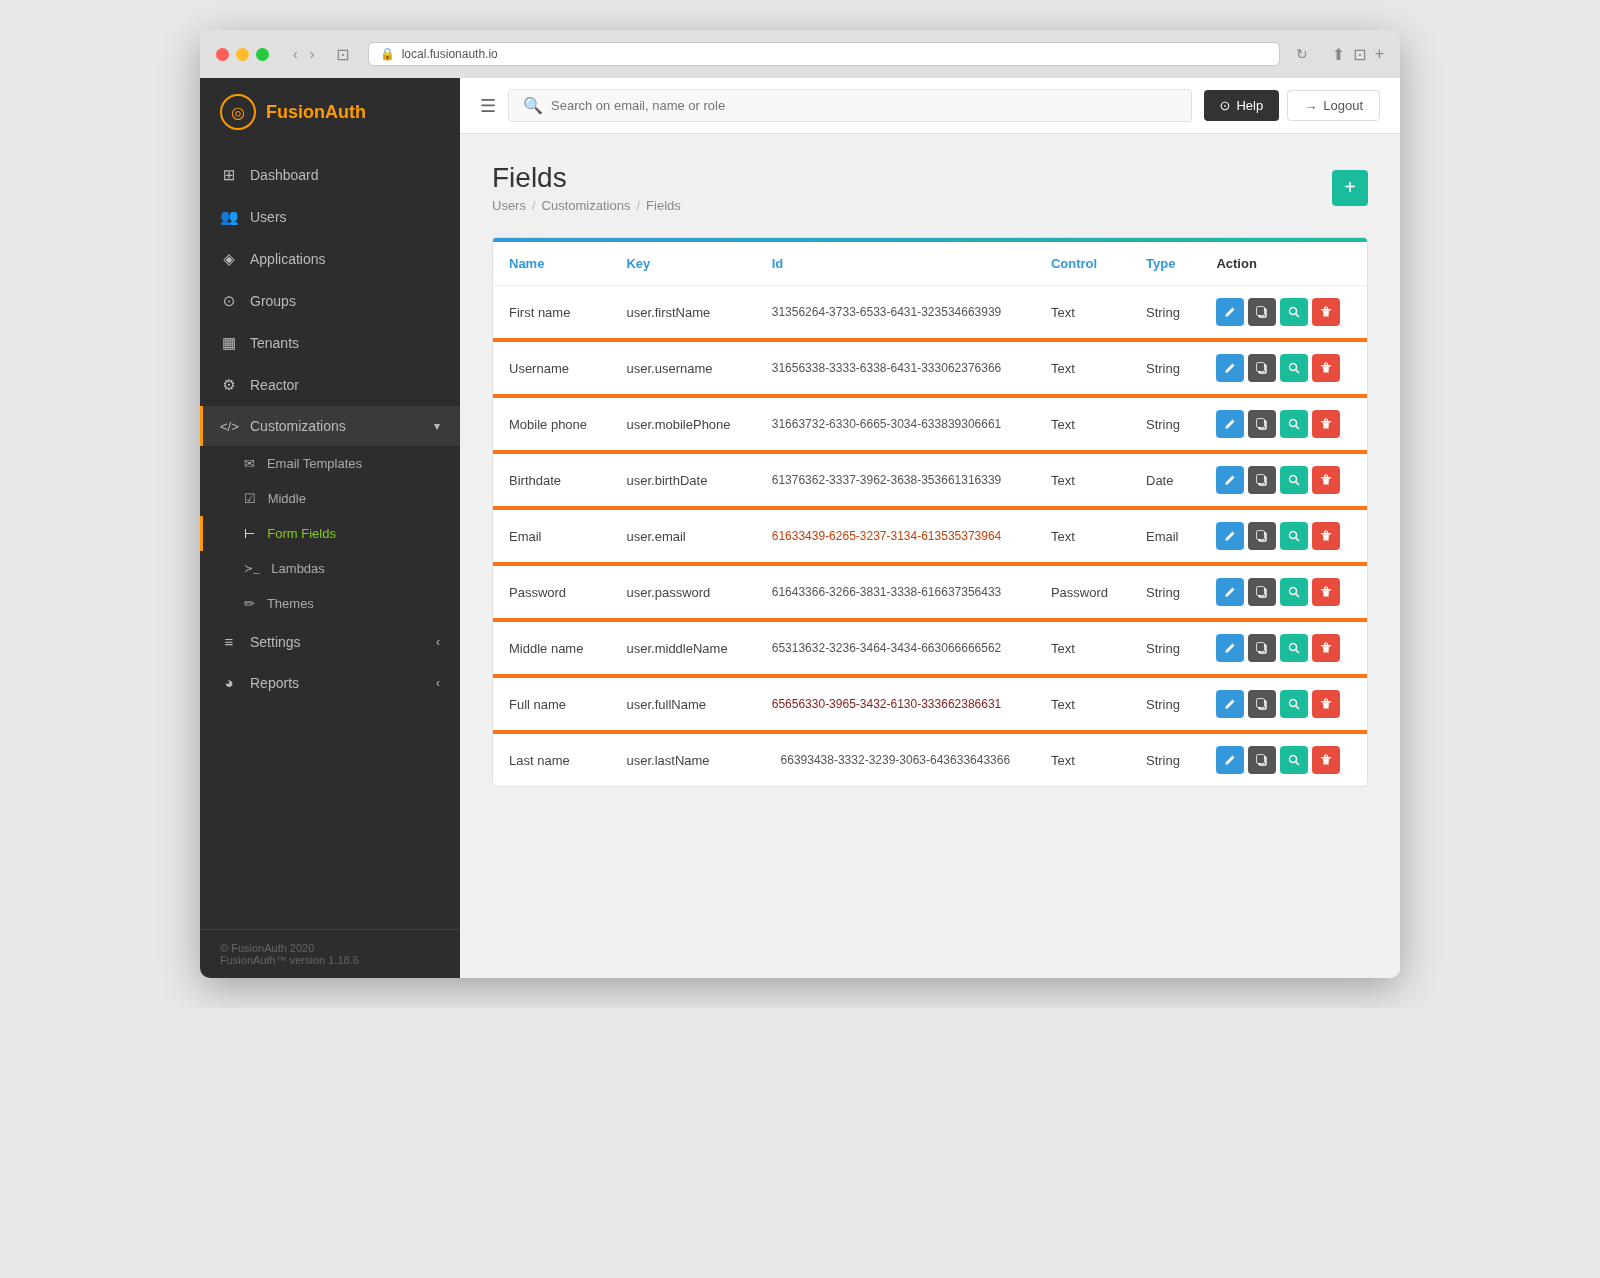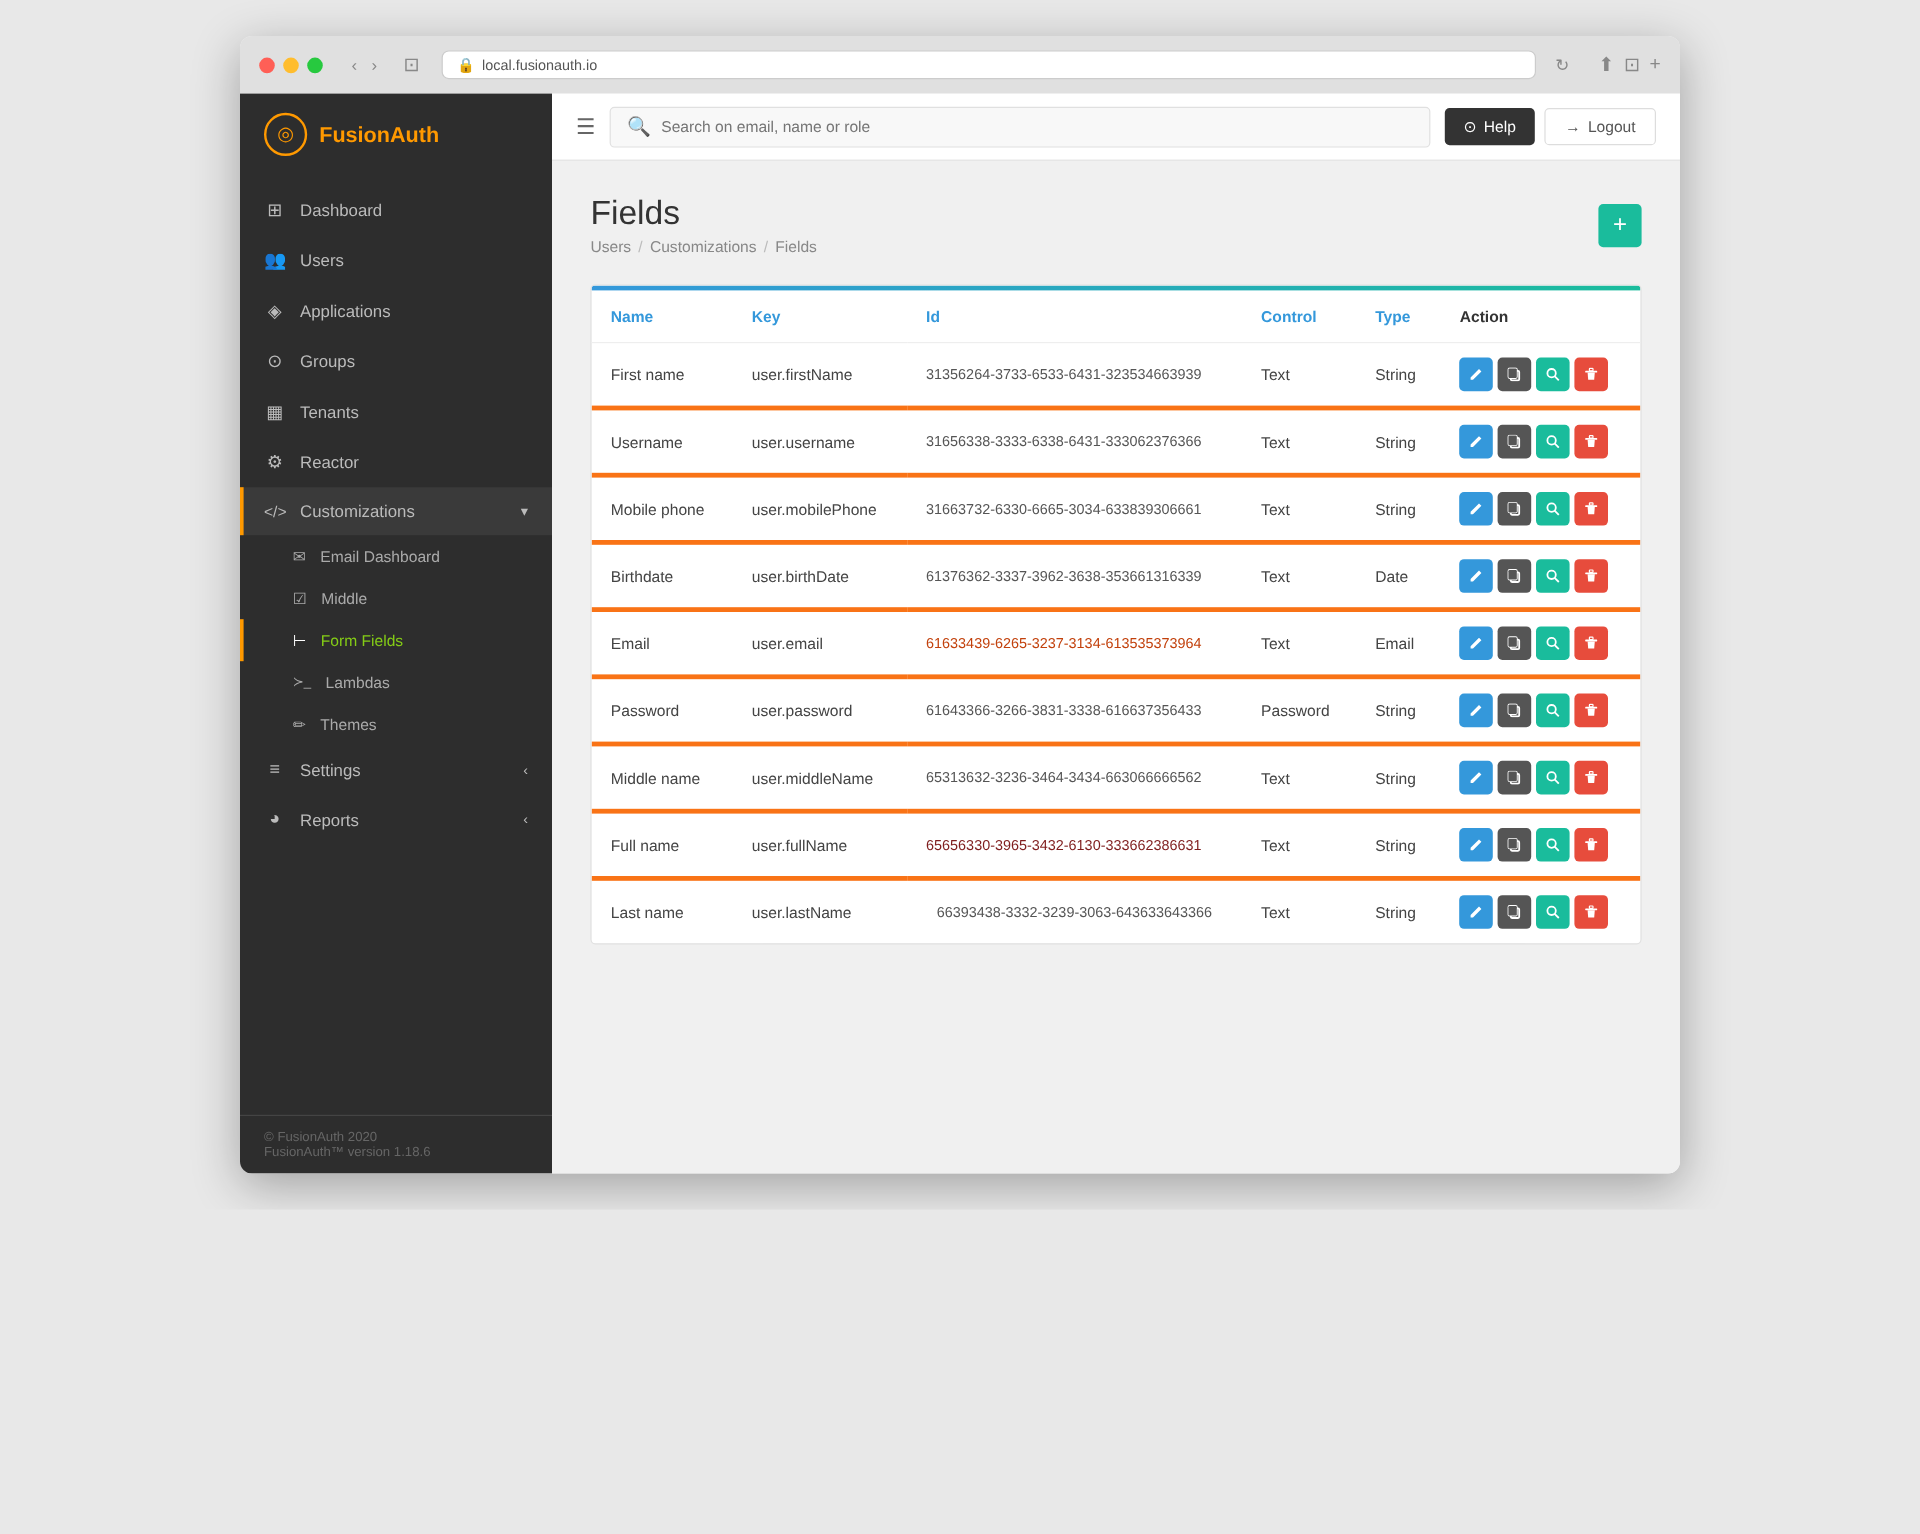--- a/index.html
+++ b/index.html
@@ -385,21 +385,21 @@
         </div>
 
         <div class="nav-item active">
           <span class="icon" style="font-size:13px;">&lt;/&gt;</span>
           <span>Customizations</span>
           <span class="chevron">▾</span>
         </div>
 
         <div class="nav-sub-item">
           <span class="icon">✉</span>
-          <span>Email Dashboard</span>
+          <span>Email Templates</span>
         </div>
 
         <div class="nav-sub-item">
           <span class="icon">☑</span>
           <span>Middle</span>
         </div>
 
         <div class="nav-sub-item active" style="border-left:3px solid #f90;padding-left:41px;color:white;">
           <span class="icon" style="color:white;">⊢</span>
           <span style="color:#84cc16;">Form Fields</span>

